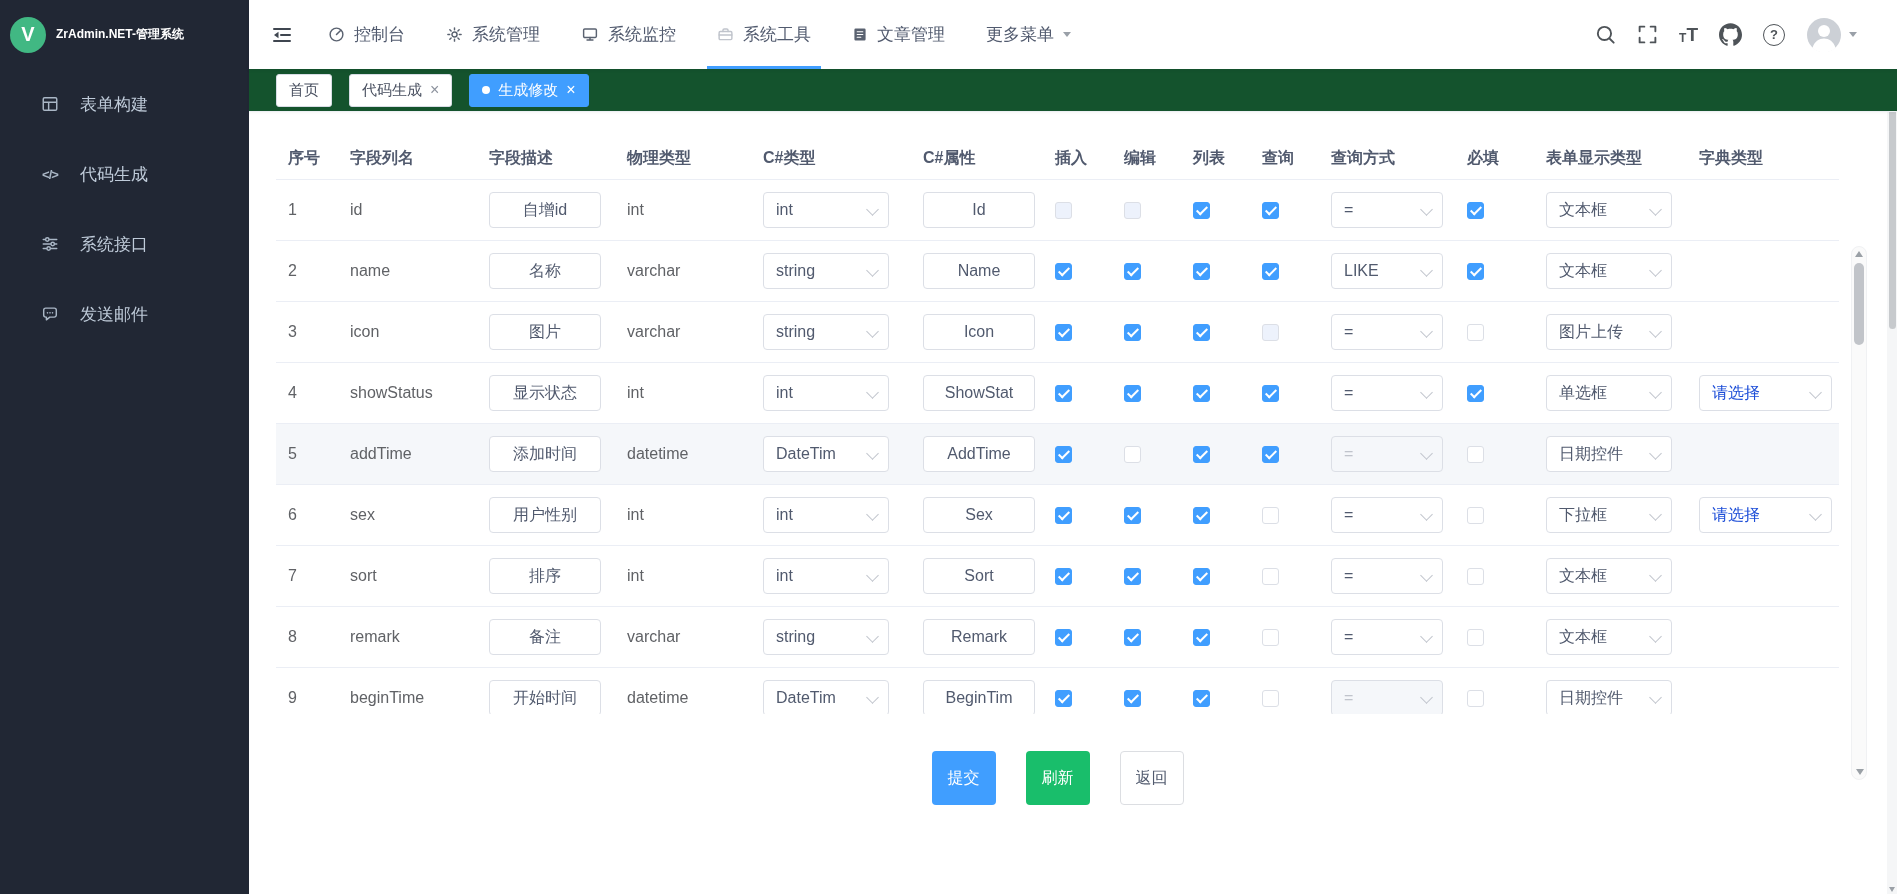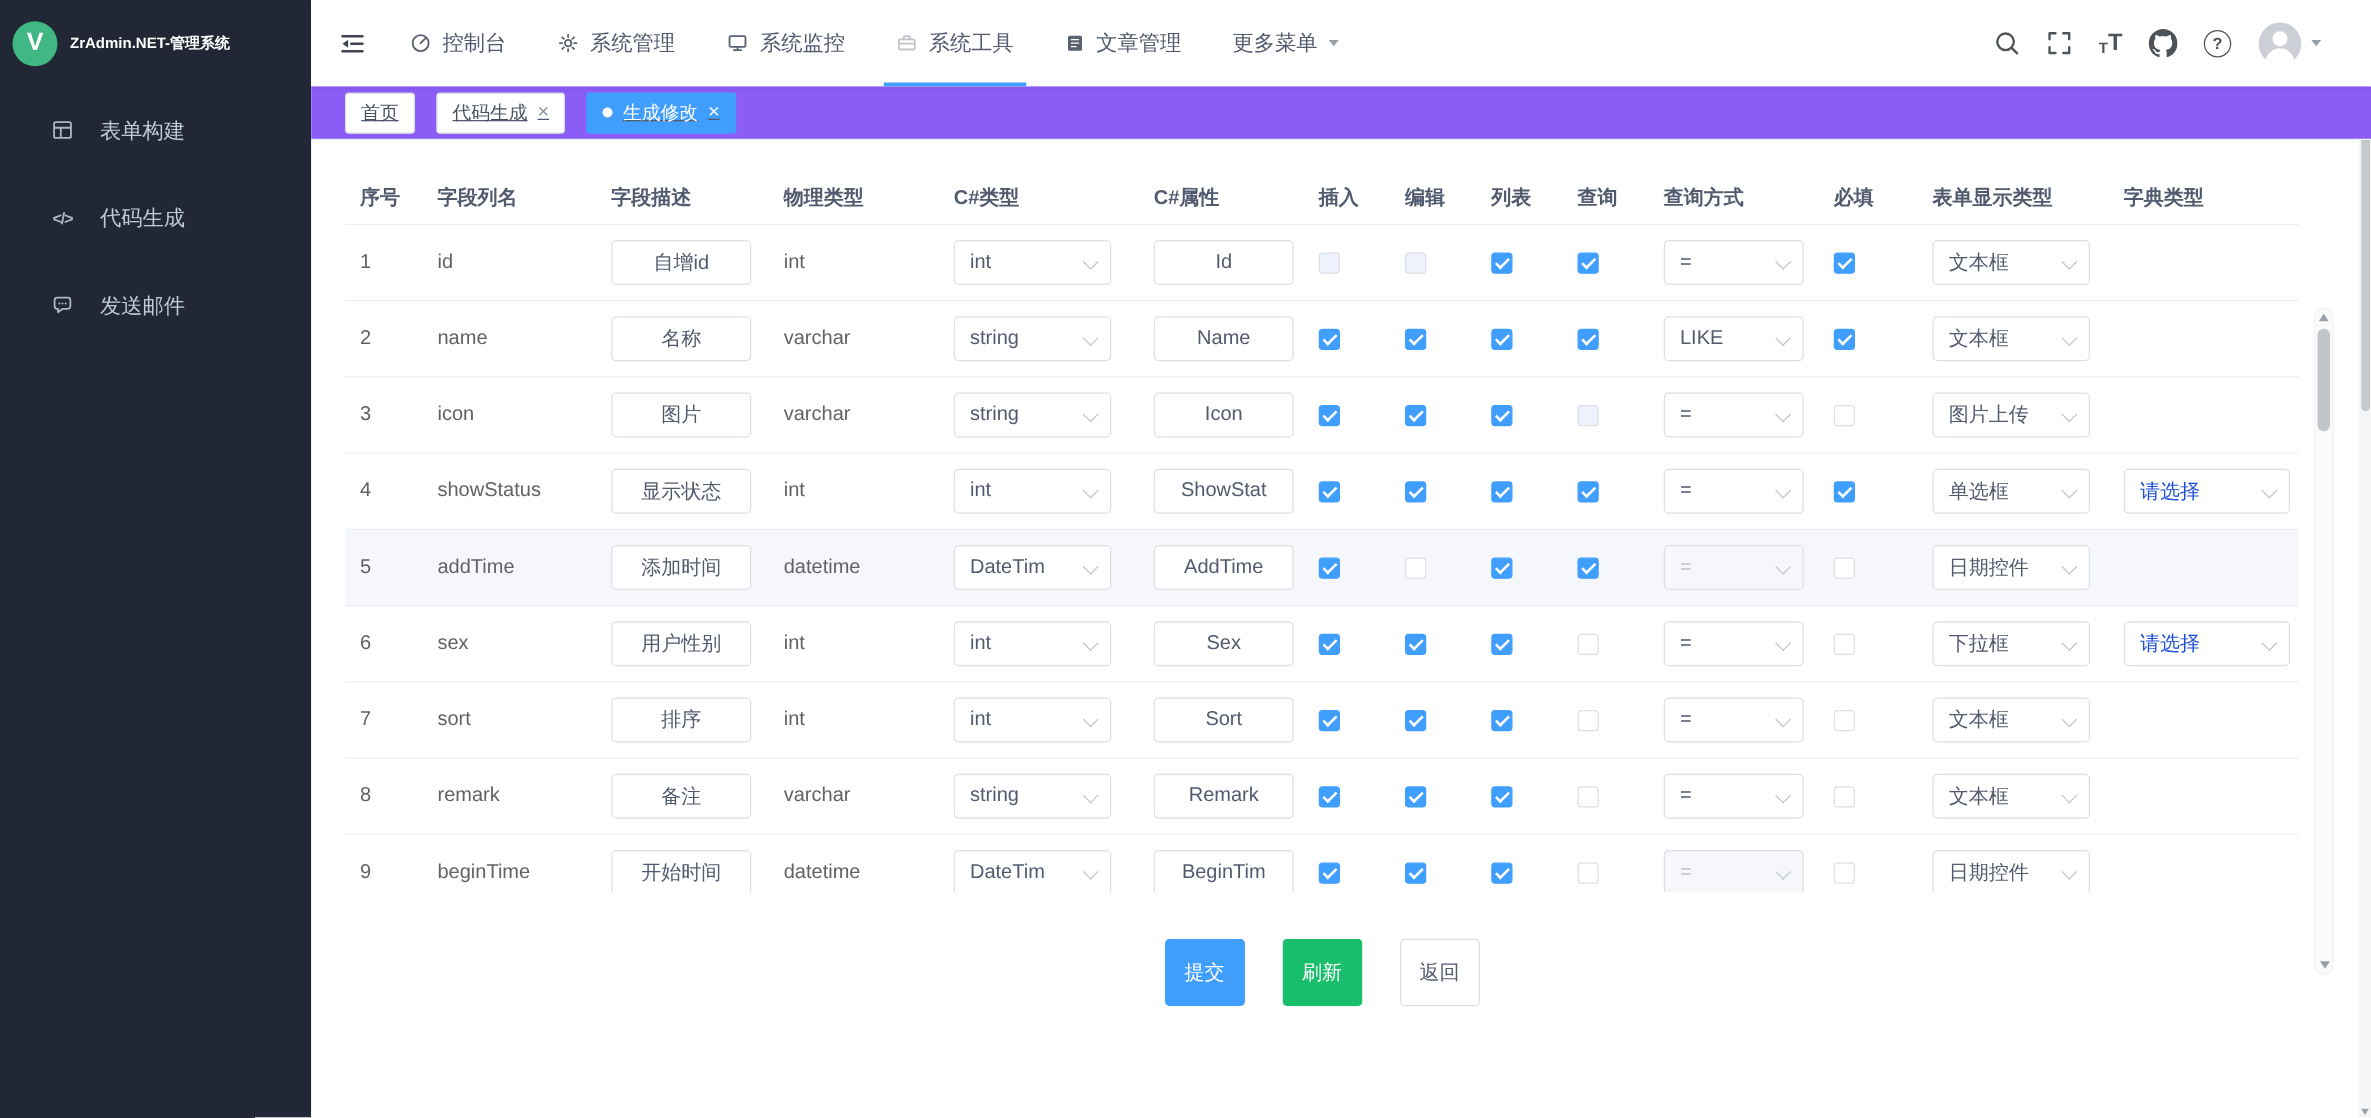--- a/index.html
+++ b/index.html
@@ -45,22 +45,22 @@
   .fticon{display:flex;align-items:flex-end;font-weight:600;line-height:1;cursor:pointer;}
   .fticon .ft-sm{font-size:12px;}
   .fticon .ft-lg{font-size:19px;}
   .help-circle{width:22px;height:22px;border:1.6px solid #4e5358;border-radius:50%;
     display:flex;align-items:center;justify-content:center;font-size:13px;font-weight:700;cursor:pointer;}
   .avatar-wrap{display:flex;align-items:center;gap:7px;cursor:pointer;}
   .caret{width:0;height:0;border-left:4.5px solid transparent;border-right:4.5px solid transparent;
     border-top:5.5px solid #9aa0a8;}
 
   
-  .tagbar{height:43px;background:#8b5cf6;display:flex;align-items:center;padding-left:27px;gap:17px;
-    border-bottom:1px solid #eef0f4;box-shadow:0 1px 3px rgba(0,0,0,.04);position:relative;z-index:2;text-decoration:underline;}
+  .tagbar{height:43px;background:#14532d;display:flex;align-items:center;padding-left:27px;gap:17px;
+    border-bottom:1px solid #eef0f4;box-shadow:0 1px 3px rgba(0,0,0,.04);position:relative;z-index:2;}
   .tag{height:33px;display:flex;align-items:center;gap:8px;padding:0 12px;border:1px solid #d8dce5;
     border-radius:3px;background:#fff;color:#495060;font-size:15px;cursor:pointer;white-space:nowrap;}
   .tag .close{font-size:16px;line-height:1;color:#8d939e;}
   .tag.active{background:var(--accent);border-color:var(--accent);color:#fff;}
   .tag.active .close{color:#fff;}
   .tag-dot{width:8px;height:8px;border-radius:50%;background:#fff;}
 
   
   .content{flex:1;position:relative;padding-left:27px;overflow:hidden;}
   .ctabs{margin-top:28px;display:flex;gap:54px;}
@@ -135,20 +135,31 @@
               <path d="M2.5 8h15M8.5 8v9"></path>
             </svg>
         </span>
         <span>表单构建</span>
       </li>
       <li class="side-item">
         <span class="sicon">
             <span class="scode">&lt;/&gt;</span>
           </span>
         <span>代码生成</span>
+      </li>
+      <li class="side-item">
+        <span class="sicon">
+          <svg width="18" height="18" viewBox="0 0 20 20" stroke="currentColor" stroke-width="1.6" stroke-linecap="round" fill="none">
+              <path d="M2.5 5h15M2.5 10h15M2.5 15h15"></path>
+              <circle cx="7" cy="5" r="1.9" fill="var(--sidebar-bg)"></circle>
+              <circle cx="13" cy="10" r="1.9" fill="var(--sidebar-bg)"></circle>
+              <circle cx="8.5" cy="15" r="1.9" fill="var(--sidebar-bg)"></circle>
+            </svg>
+        </span>
+        <span>系统接口</span>
       </li>
       <li class="side-item">
         <span class="sicon">
           <svg width="18" height="18" viewBox="0 0 20 20" fill="none" stroke="currentColor" stroke-width="1.6" stroke-linejoin="round">
               <path d="M3 5.8A2.3 2.3 0 0 1 5.3 3.5h9.4A2.3 2.3 0 0 1 17 5.8v5.4a2.3 2.3 0 0 1-2.3 2.3H9.8L6 16.5v-3H5.3A2.3 2.3 0 0 1 3 11.2z"></path>
               <circle cx="7.2" cy="8.7" r=".9" fill="currentColor" stroke="none"></circle>
               <circle cx="10" cy="8.7" r=".9" fill="currentColor" stroke="none"></circle>
               <circle cx="12.8" cy="8.7" r=".9" fill="currentColor" stroke="none"></circle>
             </svg>
         </span>

